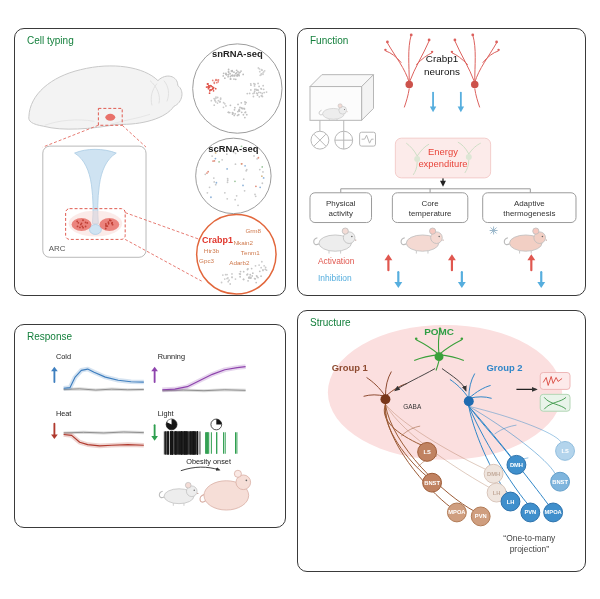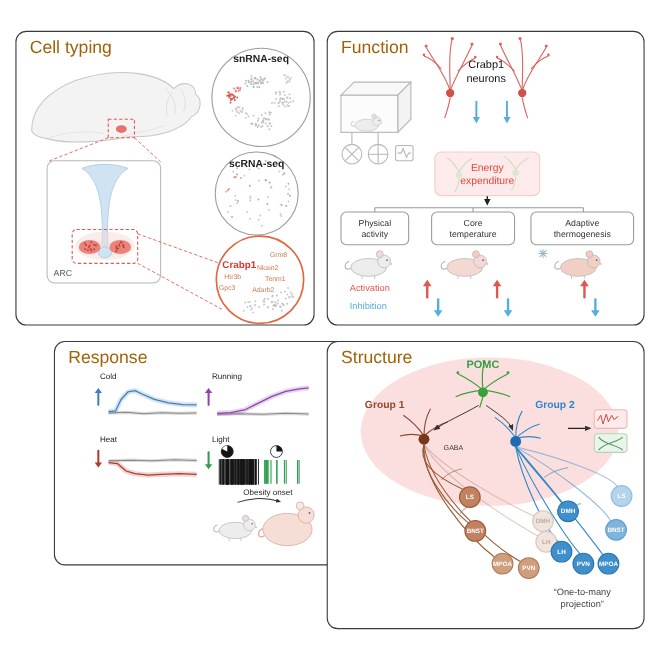--- a/index.html
+++ b/index.html
@@ -1,23 +1,23 @@
 <!DOCTYPE html>
 <html><head>
 <meta charset="utf-8">
 <style>
   * { box-sizing: border-box; }
   body { margin:0; background:#fff; }
   #canvas { position:relative; width:600px; height:599px; background:#fff;
             font-family:"Liberation Sans", sans-serif; overflow:hidden; }
   .panel { position:absolute; border:1.5px solid #3a3a3a; border-radius:10px; background:#fff; overflow:hidden; }
-  .panel-title { position:absolute; top:6px; left:12px; font-size:16px; color:#a16207; z-index:2; }
+  .panel-title { position:absolute; top:6px; left:12px; font-size:10px; color:#15803d; z-index:2; }
   #p-cell { left:14px; top:28px;  width:272px; height:268px; }
   #p-fn   { left:297px; top:28px; width:289px; height:268px; }
-  #p-resp { left:14px; top:310px; width:272px; height:204px;margin-left:35px; }
+  #p-resp { left:14px; top:324px; width:272px; height:204px; }
   #p-str  { left:297px; top:310px; width:289px; height:262px;text-decoration:underline; }
   .panel svg.art { position:absolute; left:0; top:0; width:100%; height:100%; }
   svg text { font-family:"Liberation Sans", sans-serif; }
 
   .inset-label { font-size:9.5px; font-weight:bold; fill:#222; }
   .arc-label   { font-size:8px; fill:#555; }
   .gene-main   { font-size:9px; font-weight:bold; }
   .gene        { font-size:6.3px; fill:#cf7a4e; }
 
   .fn-title    { font-size:10px; fill:#111; }

